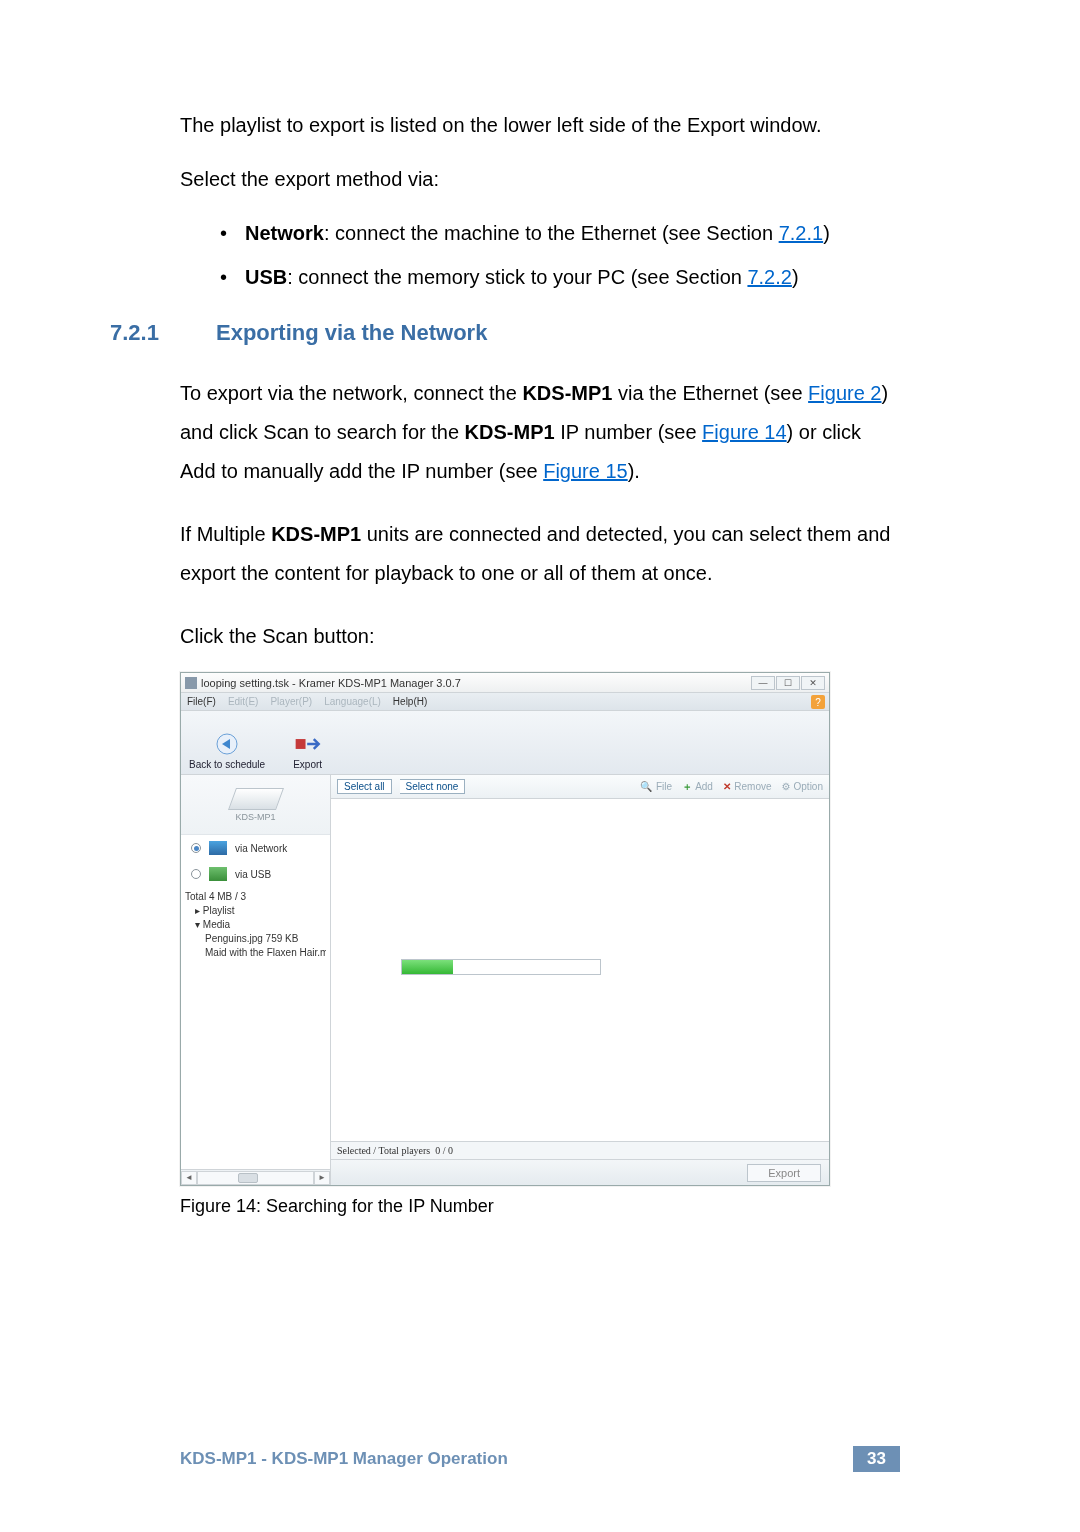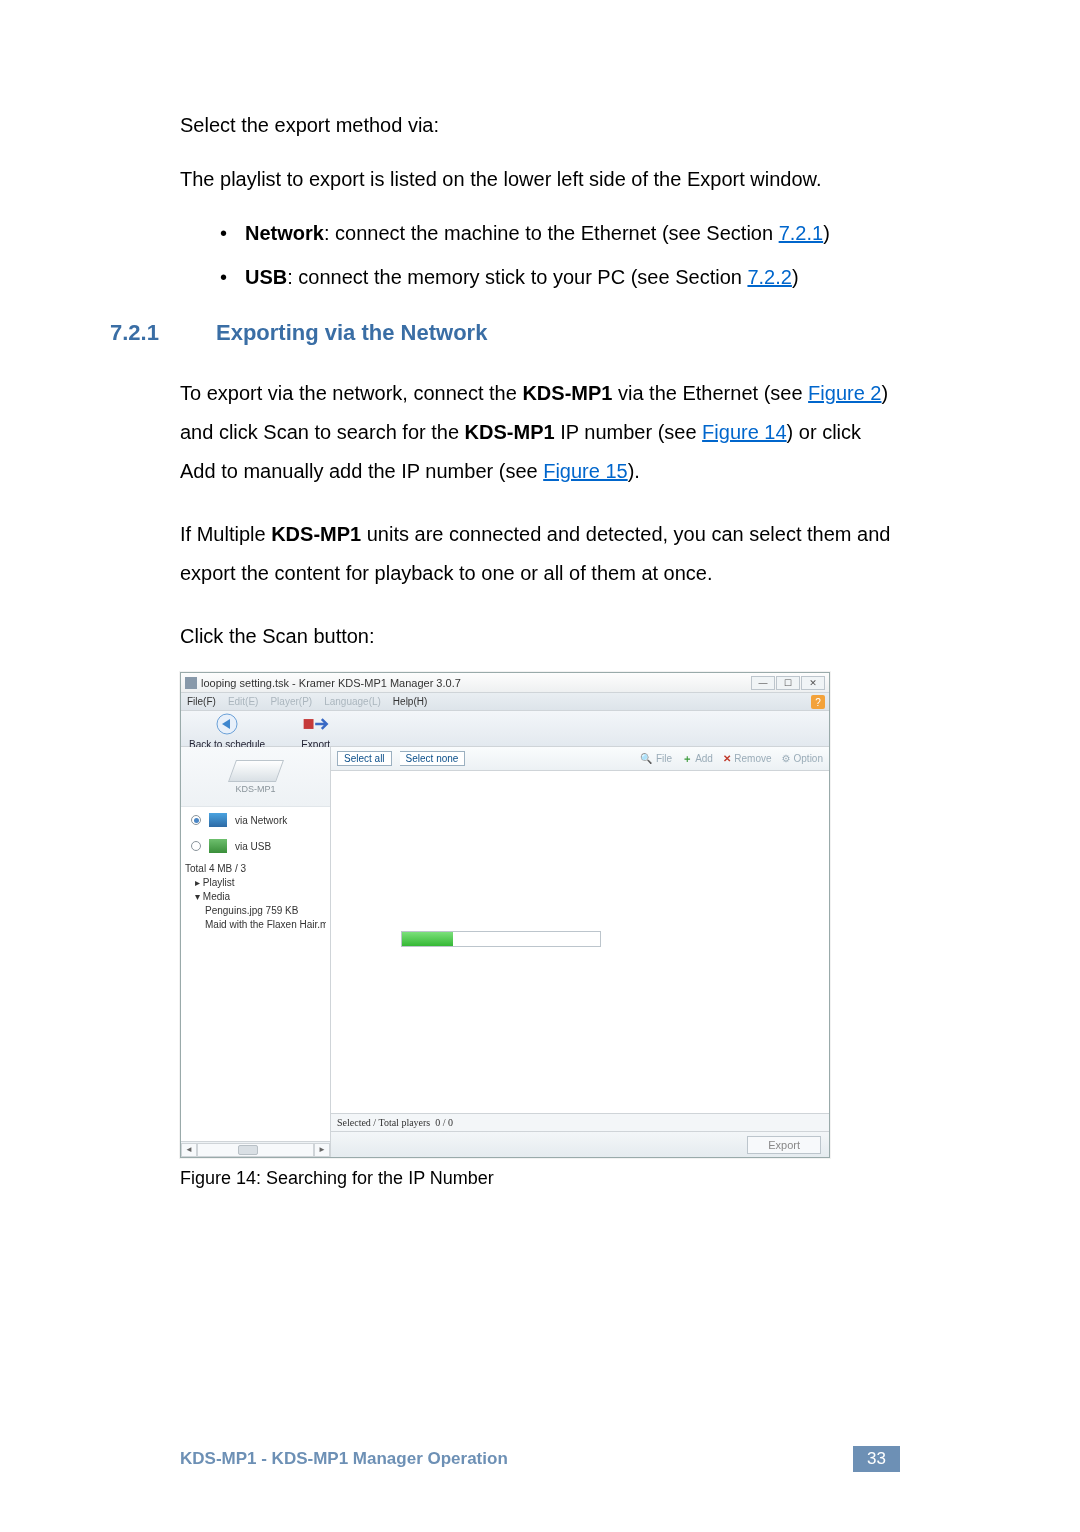--- a/index.html
+++ b/index.html
@@ -73,22 +73,22 @@
   }
   .menu-item { font-size:10px; }
   .menu-disabled { color:#abb6be; }
   .help-btn {
     position:absolute; right:4px; top:2px;
     width:14px; height:14px; background:#f3a23a; border-radius:2px;
     color:#fff; font-size:10px; display:flex; align-items:center; justify-content:center;
   }
   .toolbar {
     background: linear-gradient(#f3f6f9,#e3e9ef);
-    height:36px; display:flex; align-items:flex-start;
-    border-bottom:1px solid #cfd4d8; padding:0 8px 4px 8px; gap:36px;
+    height:64px; display:flex; align-items:flex-end;
+    border-bottom:1px solid #cfd4d8; padding:0 8px 4px 8px; gap:28px;
   }
   .tool-btn { display:flex; flex-direction:column; align-items:center; font-size:10px; color:#223; gap:2px;}
   .tool-icon {
     width:28px; height:26px; border-radius:4px; display:flex; align-items:center; justify-content:center;
   }
   .body-split { display:flex; height:410px; }
   .sidebar {
     width:150px; border-right:1px solid #cfd4d8;
     background:#fff; display:flex; flex-direction:column;
     position:relative;
@@ -161,29 +161,29 @@
     padding:2px 20px; font-size:11px;
   }
   .caption { font-size:18px; margin-top:10px;}
   .footer {
     position:absolute; left:180px; right:180px; bottom:60px;
     display:flex; align-items:center; font-size:17px;
   }
   .footer-text { color:#6d90b5; font-weight:bold;}
   .page-num {
     margin-left:auto; background:#6d90b5; color:#fff;
-    padding:3px 14px; font-weight:normal;
+    padding:3px 14px; font-weight:bold;
   }
 </style>
 </head>
 <body>
 
 <div class="page">
+  <p class="body-text">The playlist to export is listed on the lower left side of the Export window.</p>
   <p class="body-text">Select the export method via:</p>
-  <p class="body-text">The playlist to export is listed on the lower left side of the Export window.</p>
 
   <div class="bullets">
     <div class="bullet-row">
       <span class="bullet-dot">•</span>
       <span>
         <strong>Network</strong><span>: connect the machine to the Ethernet (see Section </span><a class="link">7.2.1</a><span>)</span>
       </span>
     </div>
     <div class="bullet-row">
       <span class="bullet-dot">•</span>

